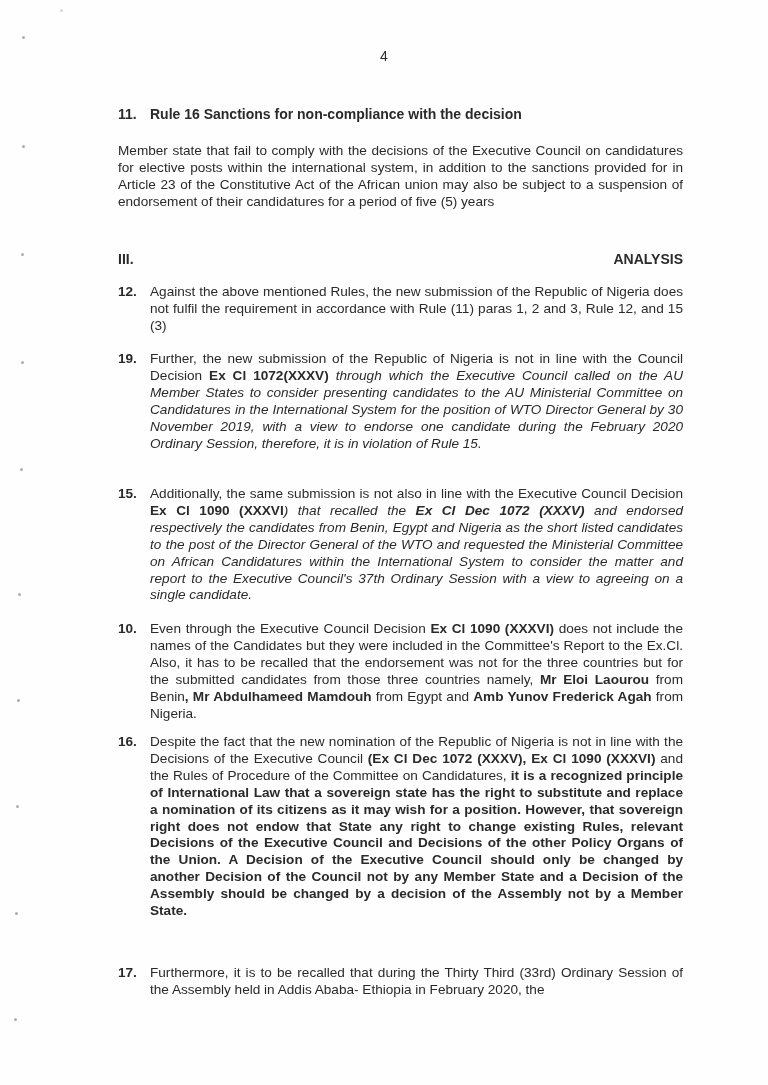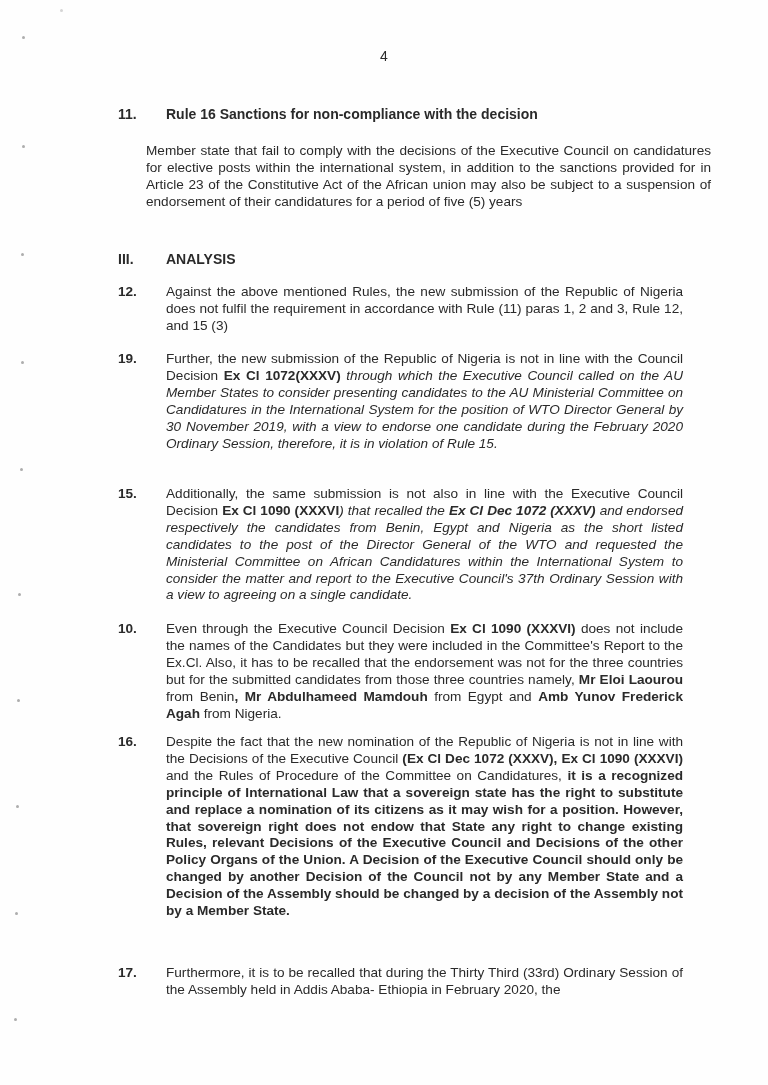--- a/index.html
+++ b/index.html
@@ -5,23 +5,23 @@
   html, body { margin: 0; padding: 0; }
   body {
     width: 768px; height: 1085px; background: #ffffff; position: relative; overflow: hidden;
     font-family: "Liberation Sans", sans-serif; color: #2a2a2a;
   }
   .page { position: absolute; left: 0; top: 0; width: 768px; height: 1085px; background: #fefefe; }
   .mark { position: absolute; width: 3px; height: 3px; border-radius: 50%; background: #8a8a8a; opacity: 0.7; }
   .page-num { position: absolute; top: 48px; left: 0; width: 768px; text-align: center; font-size: 14px; }
   .block { position: absolute; left: 118px; width: 565px; font-size: 13.6px; line-height: 16.9px; }
   .num { position: absolute; left: 0; top: 0; font-weight: bold; }
-  .body { margin-left: 48px; text-align: justify; }
+  .body { margin-left: 32px; text-align: justify; }
   .heading { font-weight: bold; font-size: 14px; }
-  .plain { text-align: justify; margin-left: 28px; }
+  .plain { text-align: justify; }
   b, .b { font-weight: bold; }
   i, .i { font-style: italic; }
 </style>
 </head>
 <body>
 
 <div class="page">
 
   <span class="mark" style="left:22px;top:36px"></span>
   <span class="mark" style="left:60px;top:9px;opacity:.35"></span>
@@ -39,21 +39,21 @@
 
   <div class="block" style="top:106px;">
     <span class="num heading">11.</span>
     <div class="body heading" style="text-align:left">Rule 16 Sanctions for non-compliance with the decision</div>
   </div>
 
   <div class="block plain" style="top:143px;">Member state that fail to comply with the decisions of the Executive Council on candidatures for elective posts within the international system, in addition to the sanctions provided for in Article 23 of the Constitutive Act of the African union may also be subject to a suspension of endorsement of their candidatures for a period of five (5) years</div>
 
   <div class="block" style="top:251px;">
     <span class="num heading" style="font-weight:bold">III.</span>
-    <div class="body heading" style="text-align:left">ANALYSIS</div>
+    <div class="body heading" style="text-align:right">ANALYSIS</div>
   </div>
 
   <div class="block" style="top:284px;">
     <span class="num">12.</span>
     <div class="body">Against the above mentioned Rules, the new submission of the Republic of Nigeria does not fulfil the requirement in accordance with Rule (11) paras 1, 2 and 3, Rule 12, and 15 (3)</div>
   </div>
 
   <div class="block" style="top:351px;">
     <span class="num">19.</span>
     <div class="body"><span>Further, the new submission of the Republic of Nigeria is not in line with the Council Decision </span><b>Ex Cl 1072(XXXV)</b><i> through which the Executive Council called on the AU Member States to consider presenting candidates to the AU Ministerial Committee on Candidatures in the International System for the position of WTO Director General by 30 November 2019, with a view to endorse one candidate during the February 2020 Ordinary Session, therefore, it is in violation of Rule 15.</i></div>

